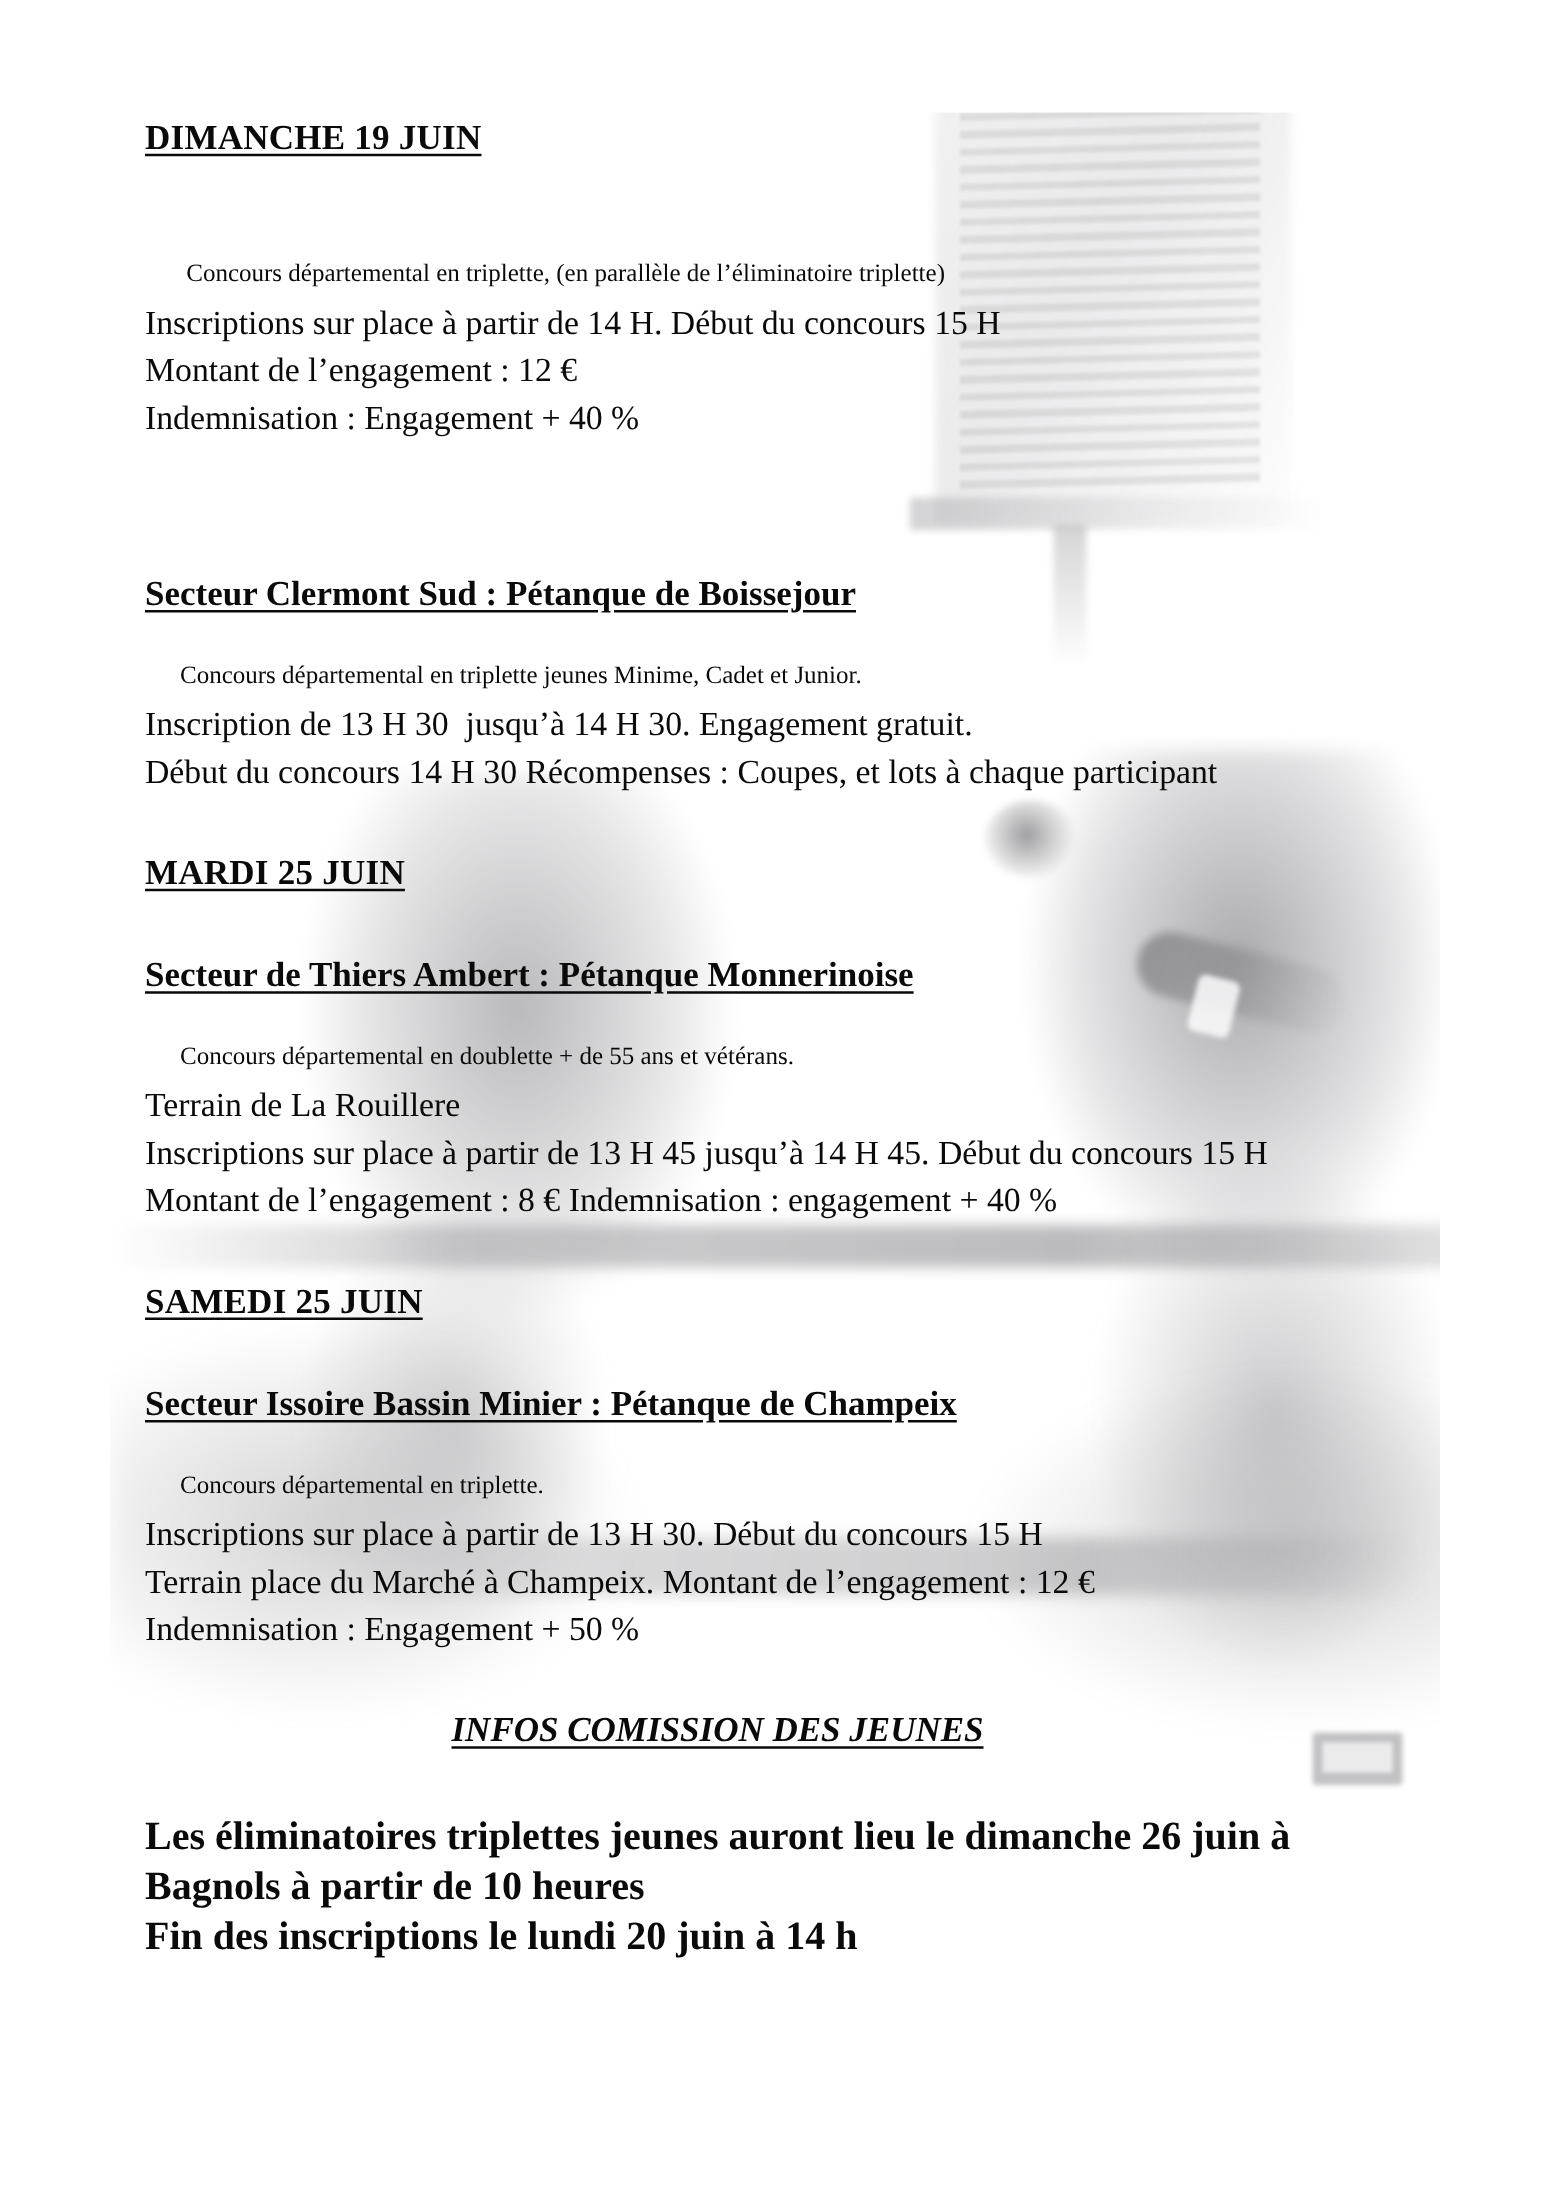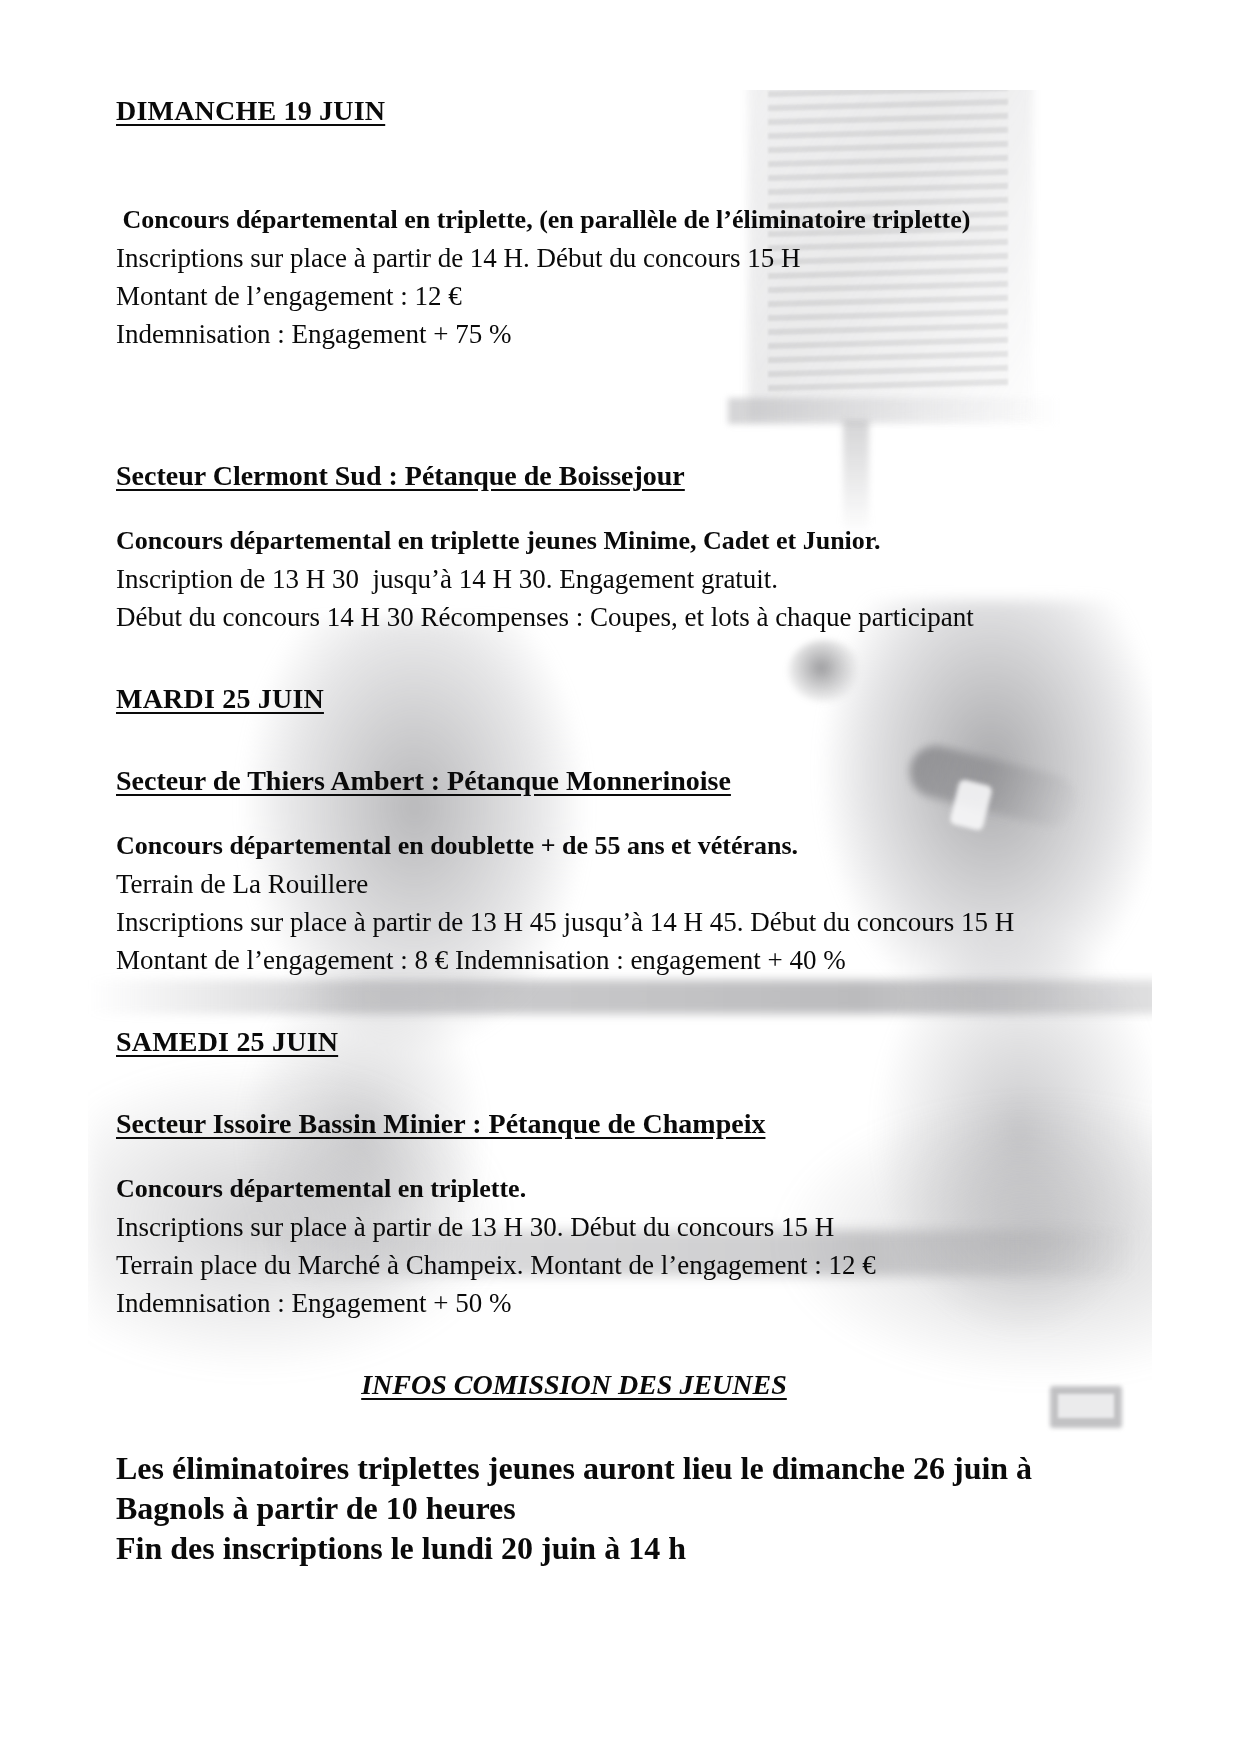--- a/index.html
+++ b/index.html
@@ -155,23 +155,24 @@
   }
   .sector-heading {
     font-weight: bold;
     font-size: 28px;
     line-height: 38px;
     text-decoration: underline;
     text-underline-offset: 4px;
     display: inline-block;
   }
   .lead {
-    font-weight: bold;
-    font-size: 26px;
+    font-weight: normal;
+    font-size: 20px;
     line-height: 39px;
+    margin-left: 28px;
   }
   .body-line {
     font-weight: normal;
     font-size: 27px;
     line-height: 38px;
   }
   .block { margin: 0; }
   .gap-sm { height: 26px; }
   .gap-md { height: 44px; }
   .gap-xl { height: 104px; }
@@ -227,21 +228,21 @@
       <div>
         <span class="day-heading">DIMANCHE 19 JUIN</span>
       </div>
       <div class="gap-md"></div>
 
       <div class="block">
         <div class="gap-sm"></div>
         <div class="line lead"> Concours départemental en triplette, (en parallèle de l’éliminatoire triplette)</div>
         <div class="line body-line">Inscriptions sur place à partir de 14 H. Début du concours 15 H</div>
         <div class="line body-line">Montant de l’engagement : 12 €</div>
-        <div class="line body-line">Indemnisation : Engagement + 75 %</div>
+        <div class="line body-line">Indemnisation : Engagement + 40 %</div>
       </div>
 
       <div class="gap-xl"></div>
 
       <div class="block">
         <div>
           <span class="sector-heading">Secteur Clermont Sud : Pétanque de Boissejour</span>
         </div>
         <div class="gap-sm"></div>
         <div class="line lead">Concours départemental en triplette jeunes Minime, Cadet et Junior.</div>

